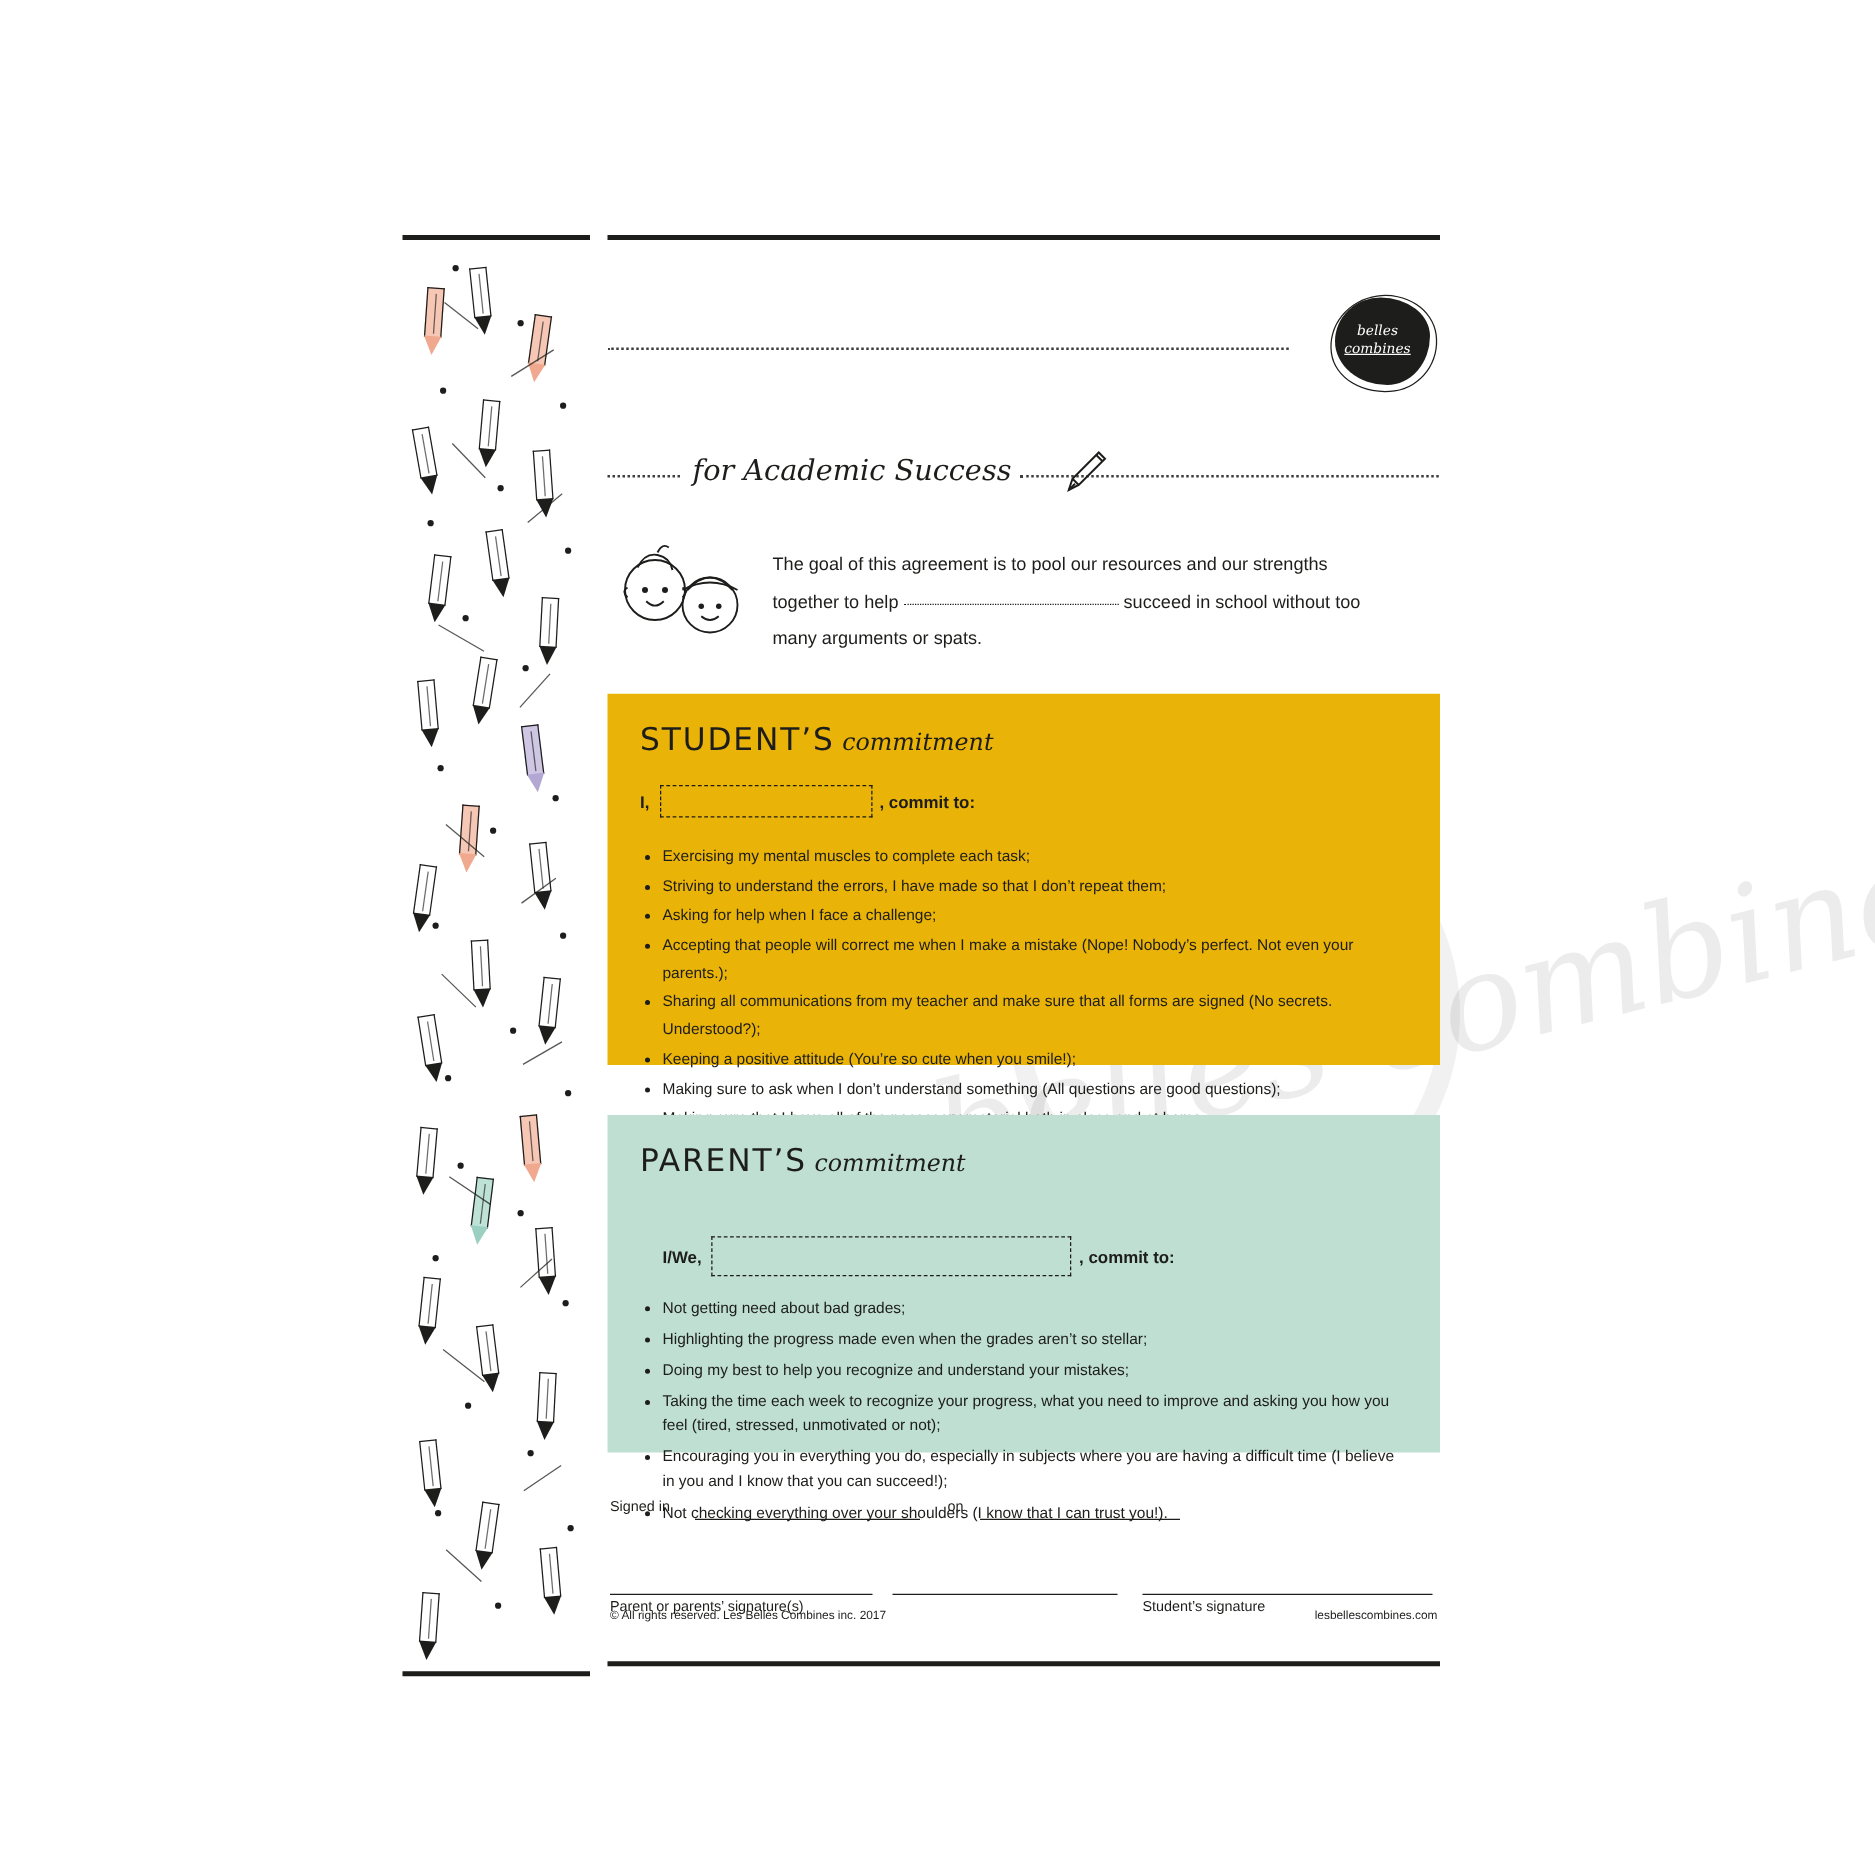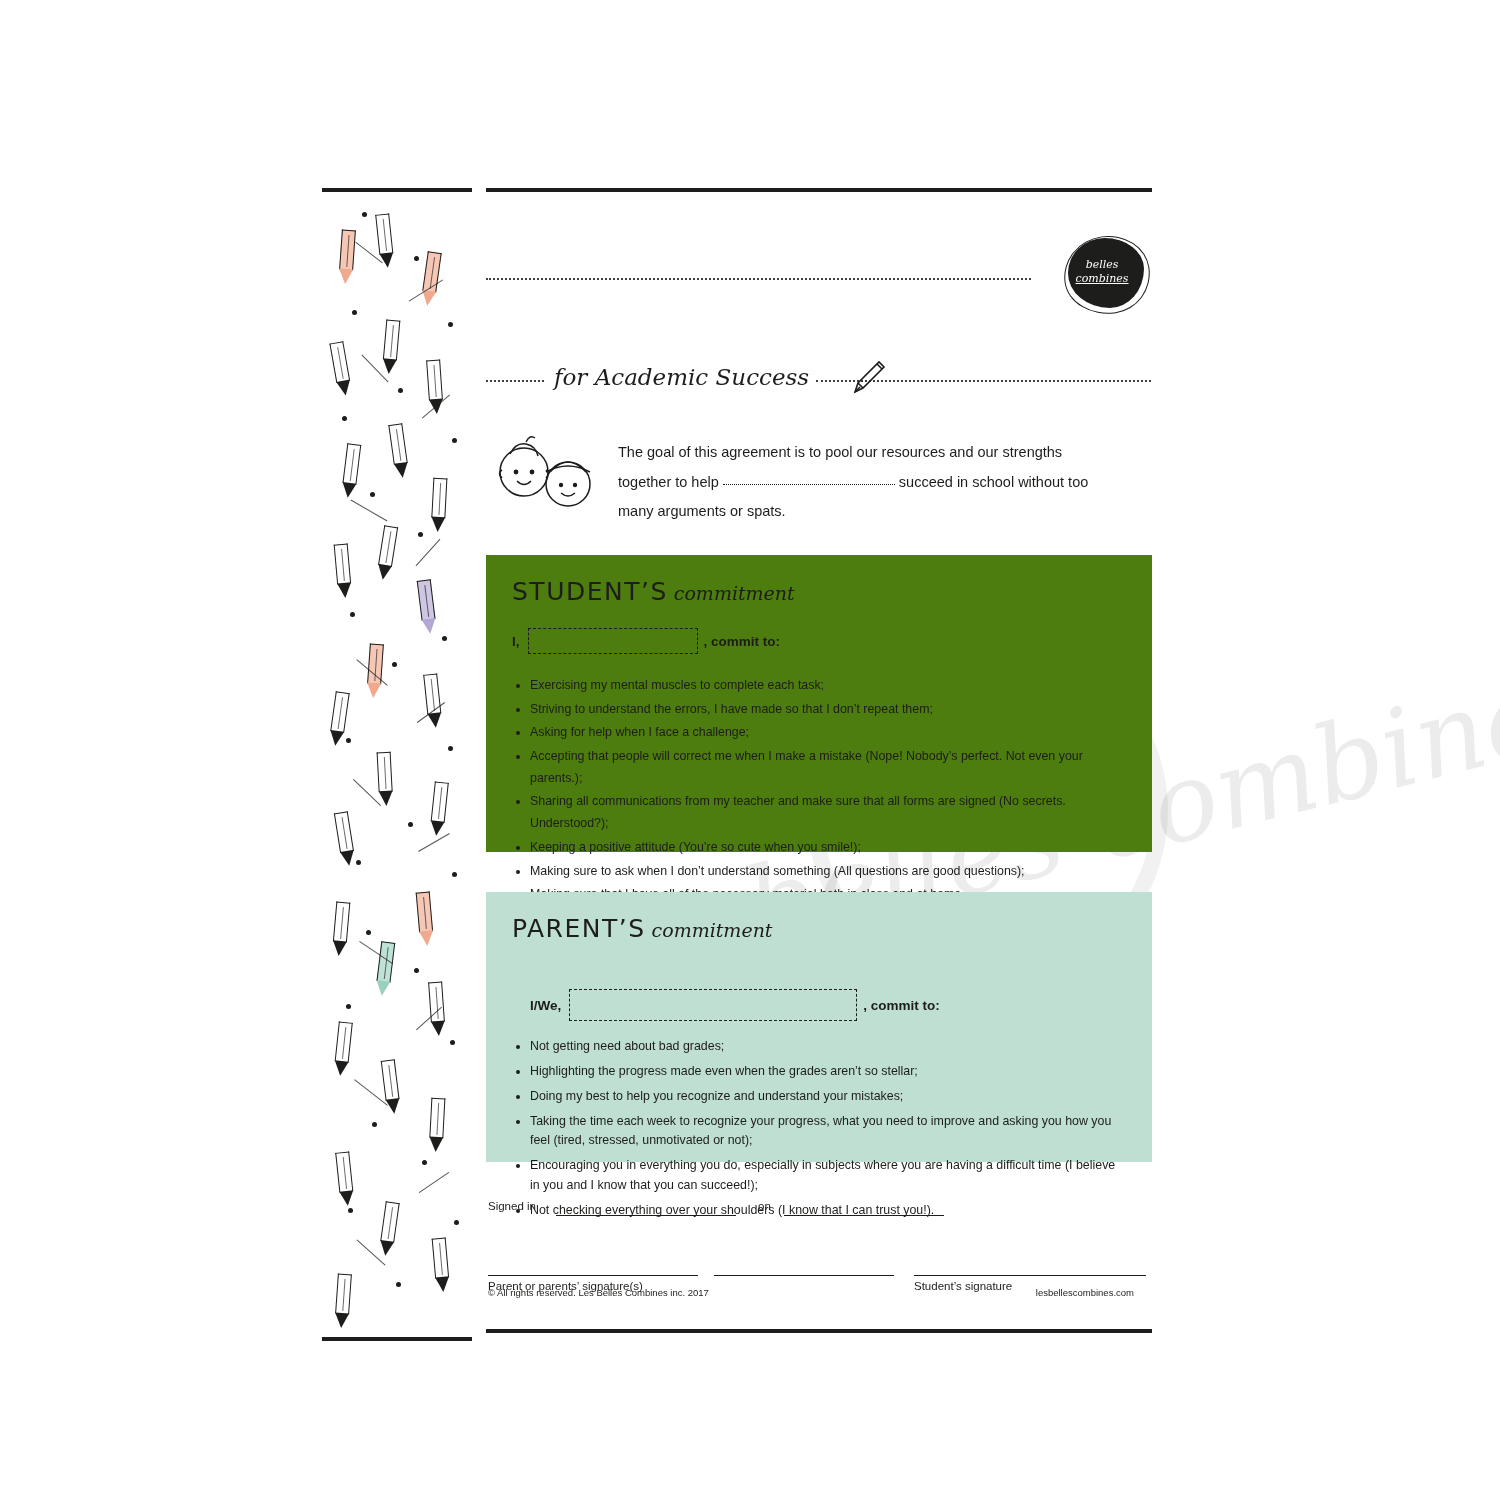--- a/index.html
+++ b/index.html
@@ -122,21 +122,21 @@
   .blank-inline{
     display:inline-block;width:172px;border-bottom:1.6px dotted #1d1d1b;
     vertical-align:2px;height:11px;
   }
 
   
   .panel{
     position:absolute;left:0;width:666px;box-sizing:border-box;
     padding:22px 26px 20px 26px;
   }
-  .panel.student{top:363px;height:297px;background:#4d7c0f;}
+  .panel.student{top:363px;height:297px;background:#eab308;}
   .panel.parent{top:700px;height:270px;background:#bfdfd3;}
   .panel h2{
     margin:0;
     font-family:"DejaVu Sans", sans-serif;
     font-weight:400;
     font-size:25px;
     letter-spacing:1.5px;
     display:inline-block;
   }
   .panel h2 .script{
@@ -193,21 +193,21 @@
   }
   .sign .row1{position:relative;height:34px;}
   .sign .lbl{position:absolute;top:8px;}
   .rule{position:absolute;border-bottom:1px solid #1d1d1b;height:1px;}
   .sign .row2{position:relative;height:70px;margin-top:20px;}
   .foot{
     position:absolute;left:2px;top:1095px;width:662px;
     font-size:9.5px;
     color:#1d1d1b;
   }
-  .foot .right{position:absolute;right:16px;top:0;}
+  .foot .right{position:absolute;right:0;top:0;}
 </style>
 </head>
 <body>
 
 <div class="strip">
   <div class="pencil peach" style="left:18px;top:38px;transform:rotate(4deg);">
       <div class="body"></div>
       <div class="tip"></div>
     </div>
   <div class="pencil" style="left:56px;top:22px;transform:rotate(-6deg);">

